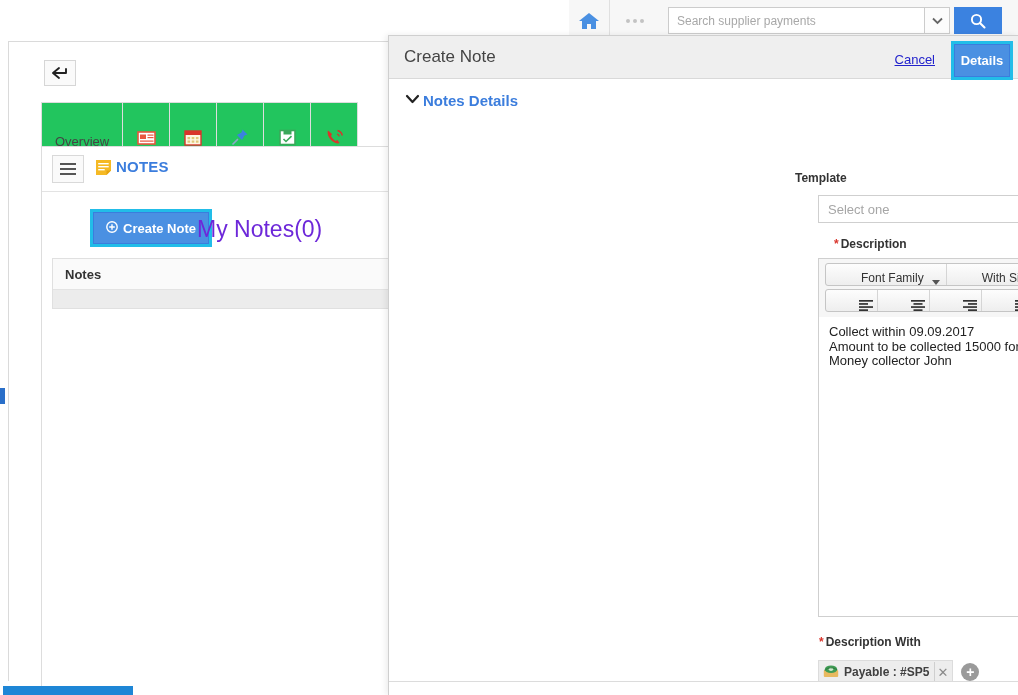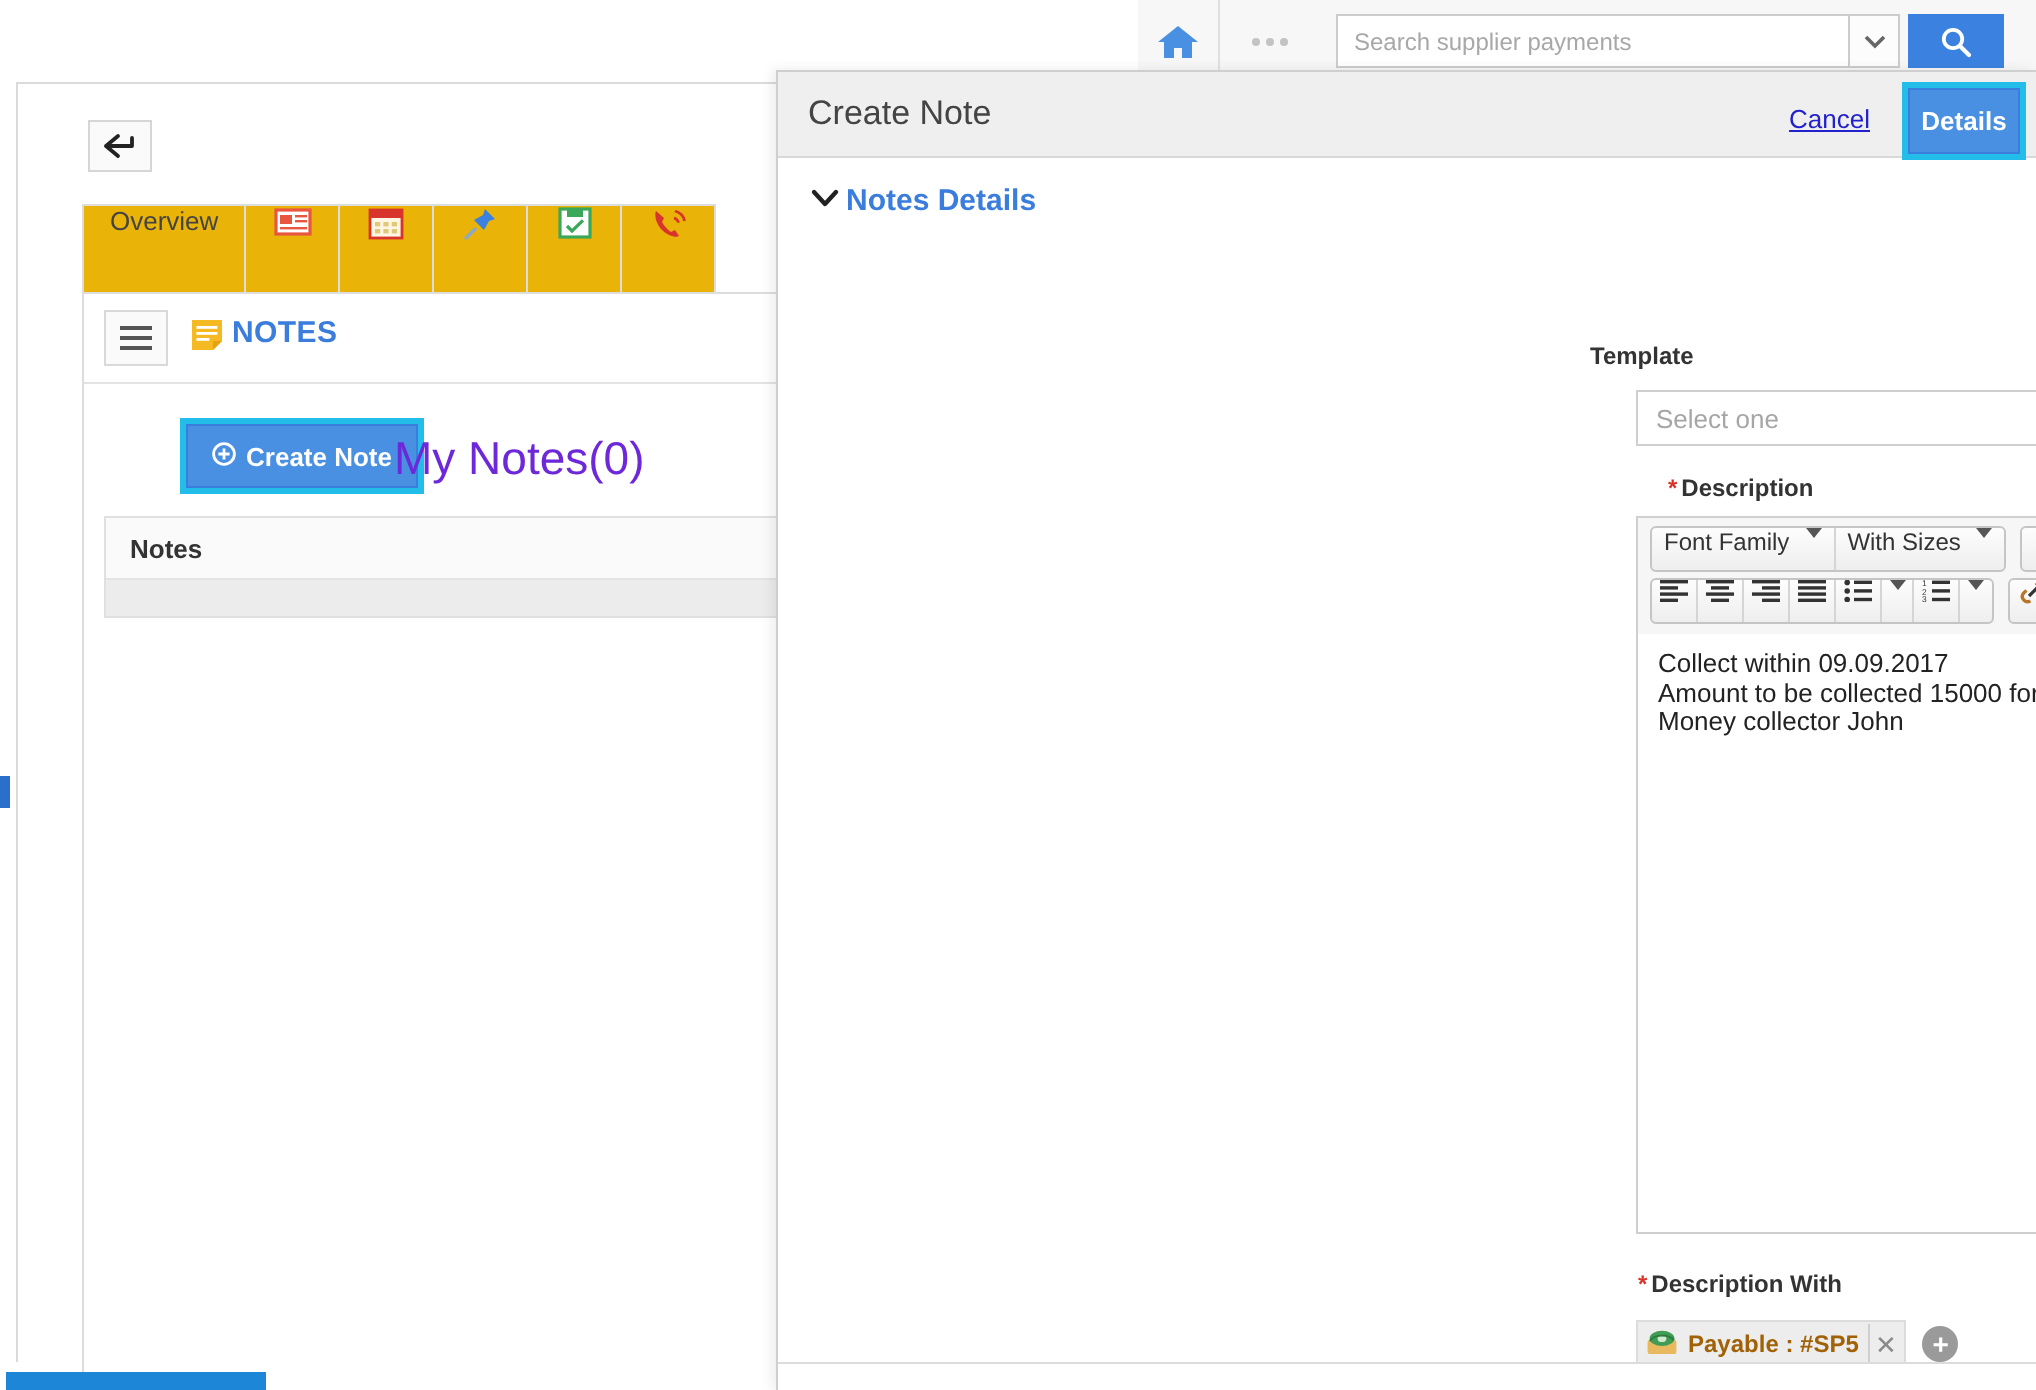--- a/index.html
+++ b/index.html
@@ -102,22 +102,22 @@
     white-space: nowrap;
   }
   #tabs {
     position: absolute; left: 41px; top: 61px;
     height: 32px; display: flex;
   }
   .tab {
     height: 48px;
     border: 1px solid #dddddd;
     border-left: none;
-    background: #eab308;
-    display: flex; align-items: flex-start; justify-content: center;
+    background: #22c55e;
+    display: flex; align-items: flex-end; justify-content: center;
     cursor: pointer;
   }
   .tab:first-child { border-left: 1px solid #dddddd; }
   .tab.text-tab { padding: 0 13px; font-size: 13px; color: #444; }
   .tab.icon-tab { width: 47px; }
 
   
   #notes-panel {
     position: absolute; left: 41px; top: 105px;
     width: 563px; height: 557px;
@@ -259,25 +259,25 @@
   .tb-group {
     display: flex; align-items: center;
     border: 1px solid #c5c5c5;
     border-radius: 3px;
     background: linear-gradient(#fdfdfd, #eeeeee);
     height: 23px;
     overflow: hidden;
   }
   .tb-btn {
     height: 21px; min-width: 22px;
-    display: flex; align-items: flex-start; justify-content: center;
+    display: flex; align-items: flex-end; justify-content: center;
     border-right: 1px solid #d5d5d5;
     padding: 0 4px;
     cursor: pointer;
-    font-size: 13px; color: #333;
+    font-size: 13px; color: #333; margin-left: 29px;
   }
   .tb-btn:last-child { border-right: none; }
   .tb-btn.wide { min-width: 78px; justify-content: space-between; padding: 0 6px; gap: 8px; }
   .tb-btn.caret-only { min-width: 16px; padding: 0 3px; }
   .caret {
     width: 0; height: 0;
     border-left: 4px solid transparent;
     border-right: 4px solid transparent;
     border-top: 5px solid #555;
   }
@@ -298,21 +298,21 @@
   #assoc-row {
     position: absolute; left: 429px; top: 624px;
     height: 24px; display: flex; align-items: center;
   }
   #assoc-tag {
     height: 24px; background: #ededed;
     border: 1px solid #dcdcdc;
     display: flex; align-items: center;
     padding: 0 2px 0 4px; gap: 5px;
   }
-  #assoc-tag-text { font-size: 12px; font-weight: bold; color: #a16207; }
+  #assoc-tag-text { font-size: 12px; font-weight: bold; color: #404040; }
   #assoc-remove {
     width: 16px; height: 20px;
     border-left: 1px solid #cfcfcf;
     display: flex; align-items: center; justify-content: center;
     font-size: 13px; color: #8a8a8a; cursor: pointer;
   }
   #assoc-add {
     margin-left: 8px;
     width: 18px; height: 18px; border-radius: 50%;
     background: #9a9a9a; color: #ffffff;

